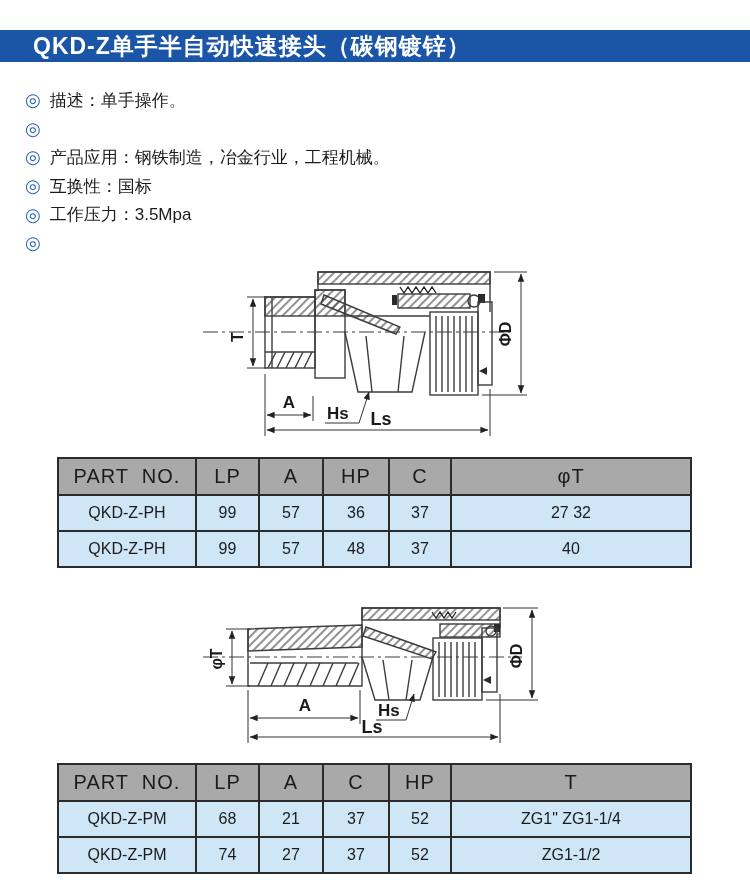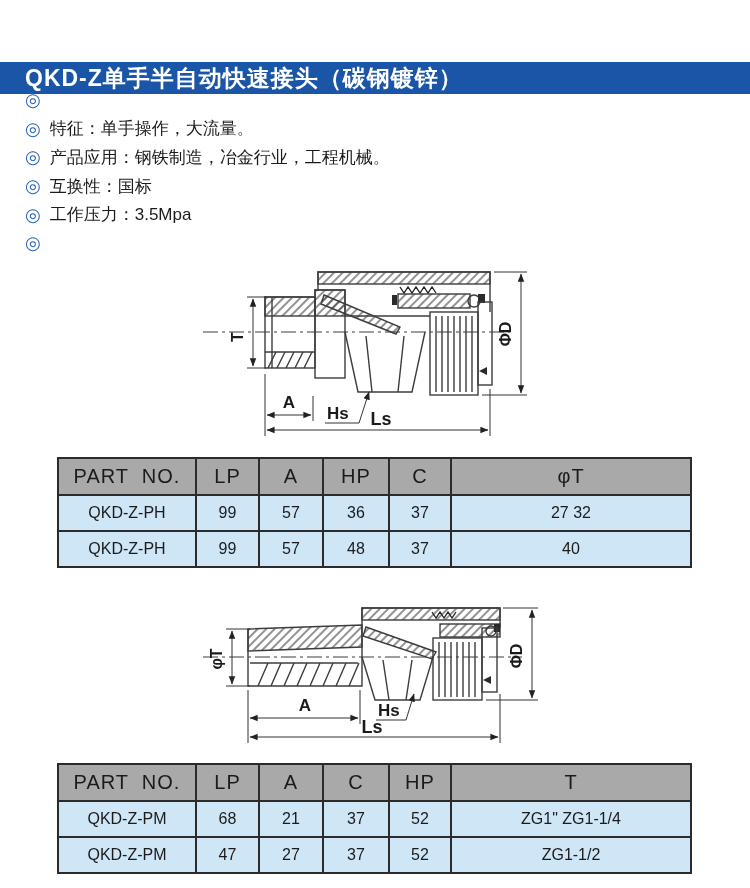--- a/index.html
+++ b/index.html
@@ -2,21 +2,21 @@
 <html style="--accent: #1b55a8; --bullet: #2a64b8; --thbg: #a9a9a9; --tdbg: #cfe6f7;"><head>
 <meta charset="utf-8">
 <style>
   html,body{margin:0;padding:0;background:#fff;}
   #page{position:relative;width:750px;height:888px;background:#ffffff;overflow:hidden;
         font-family:"Liberation Sans","DejaVu Sans",sans-serif;color:#1b1b1b;}
 
   
   .titlebar{position:absolute;left:0;top:30px;width:750px;height:32px;
             background:var(--accent,#1b55a8);color:#fff;display:flex;align-items:center;
-            font-size:23px;font-weight:bold;letter-spacing:1px;padding-left:25px;box-sizing:border-box;margin-top:32px;}
+            font-size:23px;font-weight:bold;letter-spacing:1px;padding-left:33px;box-sizing:border-box;}
 
   
   ul.bullets{position:absolute;left:25px;top:86px;margin:0;padding:0;list-style:none;}
   ul.bullets li{display:flex;align-items:center;height:28.6px;font-size:17px;}
   .bullet-icon{color:var(--bullet,#2a64b8);font-size:18px;line-height:1;margin-right:9px;}
   .bullet-text{white-space:pre;}
 
   
   svg.diagram{position:absolute;}
   svg.diagram text{font-family:"Liberation Sans","DejaVu Sans",sans-serif;fill:#1a1a1a;}
@@ -35,24 +35,24 @@
 </head>
 <body>
 
 <div id="page">
 
   <div class="titlebar">QKD-Z单手半自动快速接头（碳钢镀锌）</div>
 
   <ul class="bullets">
       <li>
         <span class="bullet-icon">◎</span>
-      </li>
-      <li>
-        <span class="bullet-icon">◎</span>
-        <span class="bullet-text">特征：单手操作，大流量。</span>
+        <span class="bullet-text">描述：单手操作。</span>
+      </li>
+      <li>
+        <span class="bullet-icon">◎</span>
       </li>
       <li>
         <span class="bullet-icon">◎</span>
         <span class="bullet-text">产品应用：钢铁制造，冶金行业，工程机械。</span>
       </li>
       <li>
         <span class="bullet-icon">◎</span>
         <span class="bullet-text">互换性：国标</span>
       </li>
       <li>
@@ -249,21 +249,21 @@
         <tr>
           <td>QKD-Z-PM</td>
           <td>68</td>
           <td>21</td>
           <td>37</td>
           <td>52</td>
           <td>ZG1" ZG1-1/4</td>
         </tr>
         <tr>
           <td>QKD-Z-PM</td>
-          <td>47</td>
+          <td>74</td>
           <td>27</td>
           <td>37</td>
           <td>52</td>
           <td>ZG1-1/2</td>
         </tr>
       </tbody>
   </table>
 
 </div>
 

